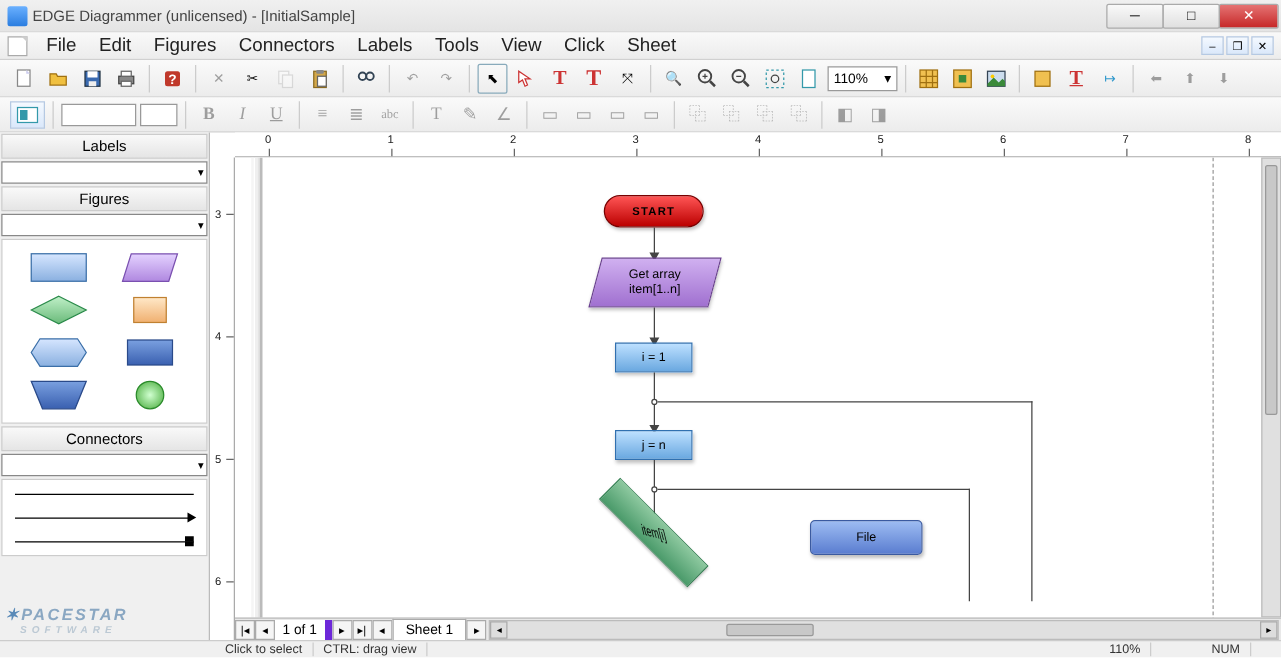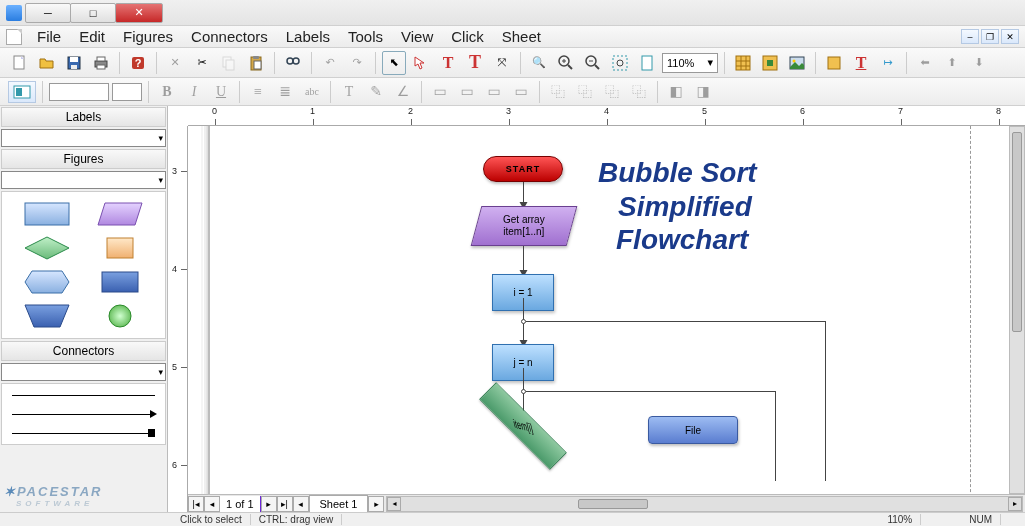--- a/index.html
+++ b/index.html
@@ -58,55 +58,56 @@
 .ruler-v .tick { position: absolute; left: 0; right: 0; text-align: left; padding-left: 4px;}
 .ruler-v .tick::before{ content:""; position:absolute; right:0; top:50%; height:1px; width:6px; background:#666;}
 .canvas { flex: 1; background: #fff; position: relative; overflow: hidden; }
 .page-edge { position:absolute; left:20px; top:0; bottom:0; width:2px; background:#bbb; box-shadow:-1px 0 0 #ddd,-2px 0 0 #e6e6e6,-4px 0 0 #efefef,-7px 0 0 #f5f5f5;}
 .margin-line { position:absolute; top:0; bottom:0; width:0; border-left:1px dashed #999;}
 .flow-title { position: absolute; left: 410px; top: 30px; font-family: "Times New Roman", serif; font-size: 28px; font-weight: bold; font-style: italic; color: #1a3a8a; line-height: 1.2; }
 .node { position: absolute; display: flex; align-items: center; justify-content: center; text-align: center; font-size: 10px; color: #000; box-shadow: 1px 2px 3px rgba(0,0,0,.25); }
 .node.start { left: 295px; top: 30px; width: 80px; height: 26px; border-radius: 13px; background: linear-gradient(#f55,#b00); border: 1px solid #700; color: #000; font-weight: bold; letter-spacing: 1px; font-size: 9px; }
 .node.para { left: 288px; top: 80px; width: 96px; height: 40px; background: linear-gradient(#d0b0f0,#a070d0); border: 1px solid #6a4090; transform: skewX(-15deg); }
 .node.para .t { transform: skewX(15deg); line-height: 1.2; }
-.node.rect { width: 62px; height: 37px; background: linear-gradient(#bde0ff,#6aa8e0); border: 1px solid #3070b0; }
+.node.rect { width: 62px; height: 24px; background: linear-gradient(#bde0ff,#6aa8e0); border: 1px solid #3070b0; }
 .node.i1 { left: 304px; top: 148px; }
 .node.j1 { left: 304px; top: 218px; }
 .node.diamond { left: 285px; top: 280px; width: 100px; height: 40px; background: linear-gradient(#8ec9a0,#4a9a6a); border: 1px solid #2a7a4a; transform: rotate(45deg) scaleY(0.6); transform-origin:center; }
 .node.diamond .t { transform: rotate(-45deg) scaleY(1.666); font-size: 9px; }
 .node.swap { left: 460px; top: 290px; width: 90px; height: 28px; background: linear-gradient(#9dbcf2,#5a7dd0); border: 1px solid #3a5aa0; border-radius: 4px; }
 .connector-v { position: absolute; width: 1px; background: #444; }
 .connector-v.c1 { left: 335px; top: 56px; height: 24px; }
 .connector-v.c2 { left: 335px; top: 120px; height: 28px; }
 .connector-v.c3 { left: 335px; top: 172px; height: 46px; }
 .connector-v.c4 { left: 335px; top: 242px; height: 52px; }
 .arrow-dn { position: absolute; width: 0; height: 0; border-left: 4px solid transparent; border-right: 4px solid transparent; border-top: 7px solid #444; transform: translateX(-3.5px); }
 .loop-box { position: absolute; border: 1px solid #444; background: none; }
 .loop-node { position: absolute; width: 5px; height: 5px; border: 1px solid #444; background: #fff; border-radius: 50%; }
 
 .sheet-bar { position: absolute; bottom: 0; left: 20px; right: 0; height: 18px; background: #e8e8e8; border-top: 1px solid #bbb; display: flex; align-items: center; font-size: 11px; }
 .sheet-btn { width: 16px; height: 16px; border: 1px solid #aaa; background: #f5f5f5; display: flex; align-items: center; justify-content: center; font-size: 9px; cursor: pointer; }
-.sheet-page { padding: 0 6px; border-right: 1px solid #6d28d9; background:#fff; height:16px; display:flex; align-items:center;}
+.sheet-page { padding: 0 6px; border-right: 6px solid #6d28d9; background:#fff; height:16px; display:flex; align-items:center;}
 .sheet-tab { padding: 0 10px; background: #fff; border: 1px solid #aaa; border-bottom: none; height: 17px; display: flex; align-items: center; cursor: pointer; }
 .hscroll { flex: 1; height: 16px; background: #e0e0e0; border: 1px solid #bbb; margin: 0 2px; position: relative; display:flex; align-items:center;}
 .hscroll .thumb{ position:absolute; left:30%; width:70px; height:10px; background:#c8c8c8; border:1px solid #999; border-radius:2px;}
 .hscroll .sbtn{ width:14px; height:14px; background:#ddd; border:1px solid #aaa; display:flex; align-items:center; justify-content:center; font-size:8px;}
 .hscroll .sbtn.r{ margin-left:auto;}
 .vscroll { position:absolute; right:0; top:20px; bottom:18px; width:16px; background:#e0e0e0; border:1px solid #bbb;}
 .vscroll .thumb{position:absolute; top:5px; left:2px; right:2px; height:200px; background:#c8c8c8; border:1px solid #999; border-radius:2px;}
 
 .statusbar { height: 14px; background: #f0f0f0; border-top: 1px solid #ccc; display: flex; align-items: center; font-size: 10px; color: #333; padding: 0 4px; }
 .statusbar .seg { padding: 0 8px; border-right: 1px solid #ccc; }
 .statusbar .spacer { flex: 1; }
 </style>
 </head>
 <body>
 
 <div class="titlebar">
   <div class="app-icon"></div>
+  <div class="title">EDGE Diagrammer (unlicensed) - [InitialSample]</div>
   <div class="win-btns">
     <div class="win-btn">─</div>
     <div class="win-btn">□</div>
     <div class="win-btn close">✕</div>
   </div>
 </div>
 
 <div class="menubar">
   <span class="doc-icon"></span>
   <span class="menu-item">File</span>
@@ -422,25 +423,20 @@
       <div class="ruler-v">
         <div class="tick" style="top:40px">3</div>
         <div class="tick" style="top:138px">4</div>
         <div class="tick" style="top:236px">5</div>
         <div class="tick" style="top:334px">6</div>
       </div>
       <div class="canvas">
         <div class="page-edge"></div>
         <div class="margin-line" style="left:782px"></div>
 
-        <div class="flow-title">
-          <div>Bubble Sort</div>
-          <div style="margin-left:20px">Simplified</div>
-          <div style="margin-left:18px">Flowchart</div>
-        </div>
 
         <div class="node start">
             <span>START</span>
           </div>
         <div class="connector-v c1"></div>
         <div class="arrow-dn" style="left:335px;top:76px"></div>
 
         <div class="node para">
             <div class="t"><span>Get array</span><br><span>item[1..n]</span></div>
           </div>

